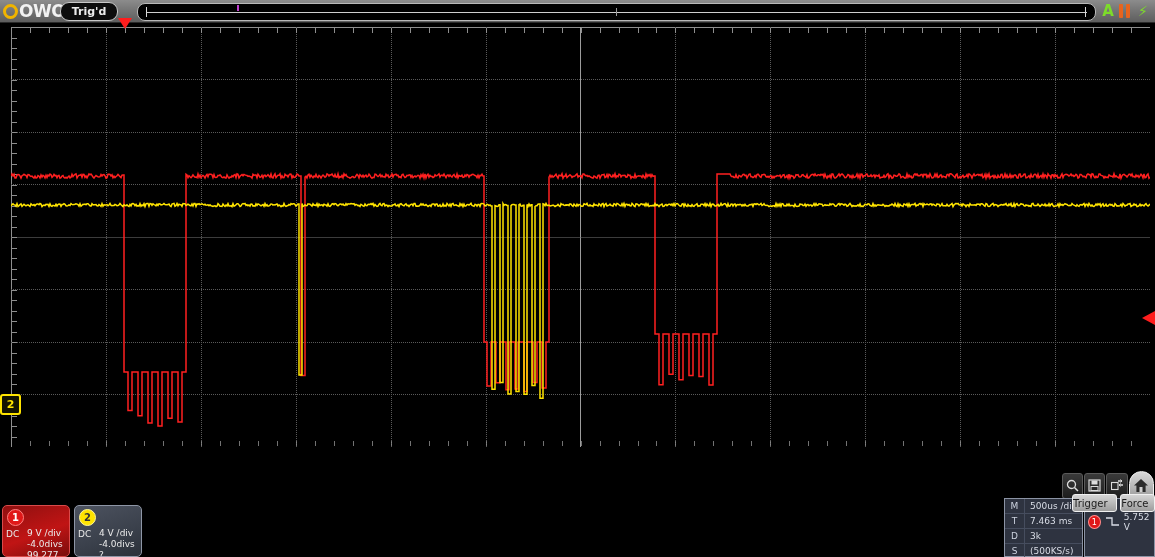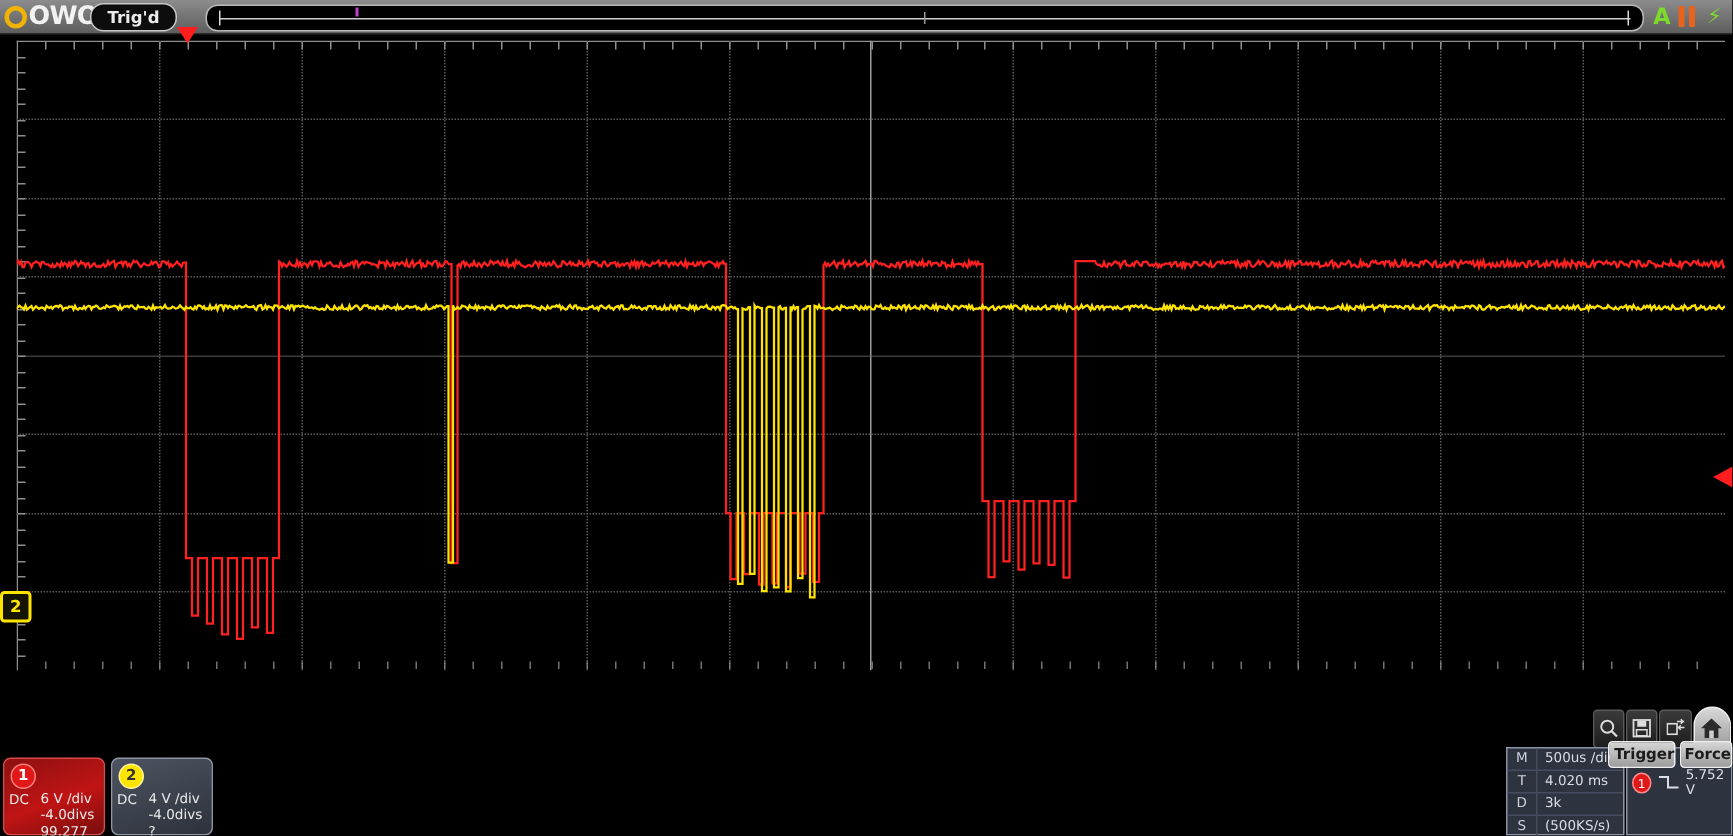--- a/index.html
+++ b/index.html
@@ -84,22 +84,22 @@
           background:#2e3340;border:1px solid #8b93a4;box-sizing:border-box;
           font-size:9px;color:#d9dde6;}
   .mrow{height:14px;line-height:14px;display:flex;border-bottom:1px solid #464d5e;}
   .mrow:last-child{border-bottom:none;}
   .mkey{width:19px;text-align:center;border-right:1px solid #464d5e;color:#ccd2de;}
   .mval{padding-left:5px;}
   .tpanel{position:absolute;left:1084px;top:498px;width:71px;height:59px;
           background:#2e3340;border:1px solid #8b93a4;box-sizing:border-box;}
   .tbtns{position:absolute;left:1072px;top:494px;width:83px;height:16px;display:flex;}
   .tbtn{height:16px;border-radius:3px;background:linear-gradient(180deg,#d5d5d5,#9d9d9d);
-        border:1px solid #f0f0f0;color:#1b1b1b;font-size:10px;font-weight:bold;
-        display:flex;align-items:center;justify-content:flex-end;}
+        border:1px solid #f0f0f0;color:#1b1b1b;font-size:10px;font-weight:normal;
+        display:flex;align-items:center;justify-content:flex-start;}
   .tbtn.trig{width:45px;margin-right:3px;}
   .tbtn.force{width:34px;}
   .trow{position:absolute;left:1088px;top:512px;display:flex;align-items:center;
         font-size:9px;color:#d9dde6;}
   .tdot{width:12px;height:12px;border-radius:50%;background:#e01818;border:1px solid #ff8c8c;
         color:#fff;font-size:8px;display:flex;align-items:center;justify-content:center;
         margin-right:4px;}
   .tedge{margin-right:4px;color:#d9dde6;}
   .botfill{position:absolute;left:0;top:448px;width:1155px;height:109px;background:#000;}
 </style>
@@ -337,21 +337,21 @@
   <div class="triglvl"></div>
 
   <div class="botfill"></div>
 
   <div class="chcard ch1">
     <div class="chbadge">
       <span>1</span>
     </div>
     <div class="chcoup">DC</div>
     <div class="chvals">
-      <div>6 V /div</div>
+      <div>9 V /div</div>
       <div>-4.0divs</div>
       <div>99.277 Hz</div>
     </div>
   </div>
 
   <div class="chcard ch2">
     <div class="chbadge">
       <span>2</span>
     </div>
     <div class="chcoup">DC</div>
@@ -391,21 +391,21 @@
     </div>
   </div>
 
   <div class="mpanel">
     <div class="mrow">
       <div class="mkey">M</div>
       <div class="mval">500us /div</div>
     </div>
     <div class="mrow">
       <div class="mkey">T</div>
-      <div class="mval">4.020 ms</div>
+      <div class="mval">7.463 ms</div>
     </div>
     <div class="mrow">
       <div class="mkey">D</div>
       <div class="mval">3k</div>
     </div>
     <div class="mrow">
       <div class="mkey">S</div>
       <div class="mval">(500KS/s)</div>
     </div>
   </div>

